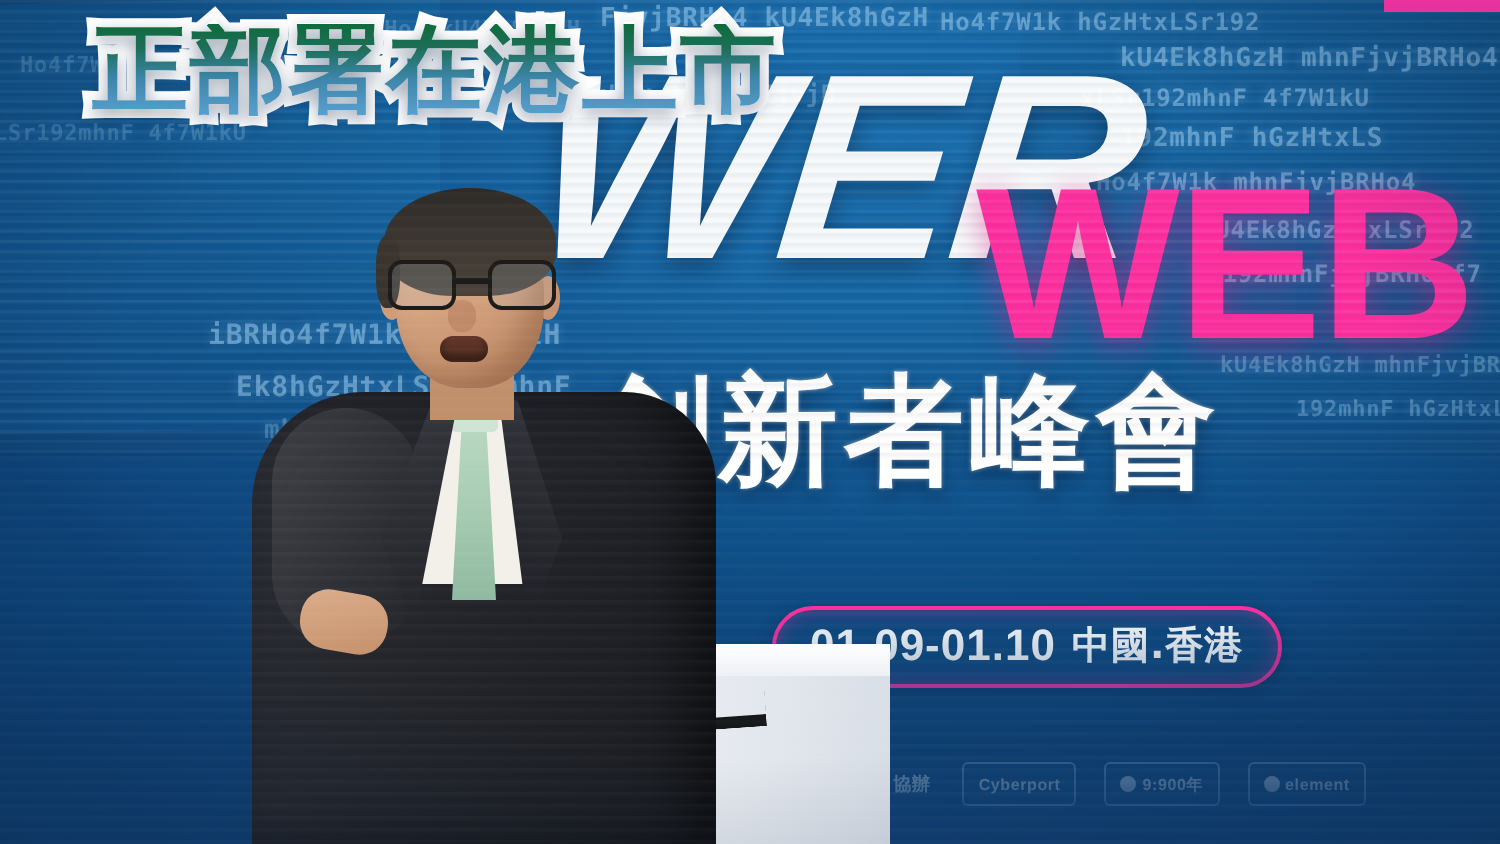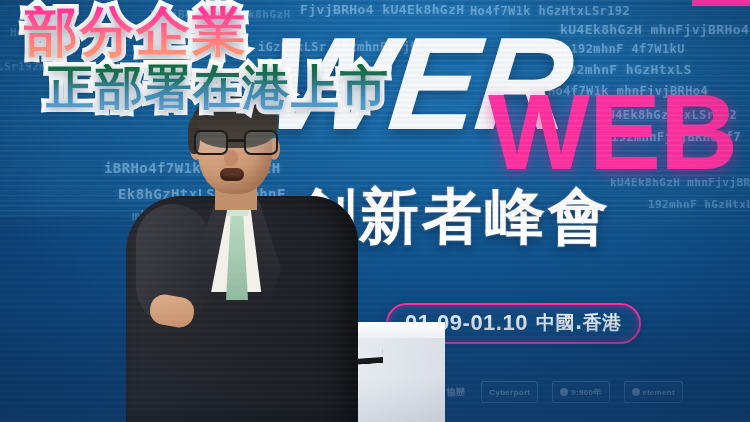--- a/index.html
+++ b/index.html
@@ -269,23 +269,19 @@
     </div>
     <div class="mouth"></div>
   </div>
   <div class="hand"></div>
 
   <div class="scanlines2"></div>
   <div class="bg-vignette"></div>
   <div class="pink-tick"></div>
 
   <div class="headline">
-    <div class="hl-line hl-1">
-      <span class="hl-stroke">部分企業</span>
-      <span class="hl-fill">部分企業</span>
-    </div>
     <div class="hl-line hl-2">
       <span class="hl-stroke">正部署在港上市</span>
       <span class="hl-fill">正部署在港上市</span>
     </div>
   </div>
 
 </div>
 
 </body></html>

